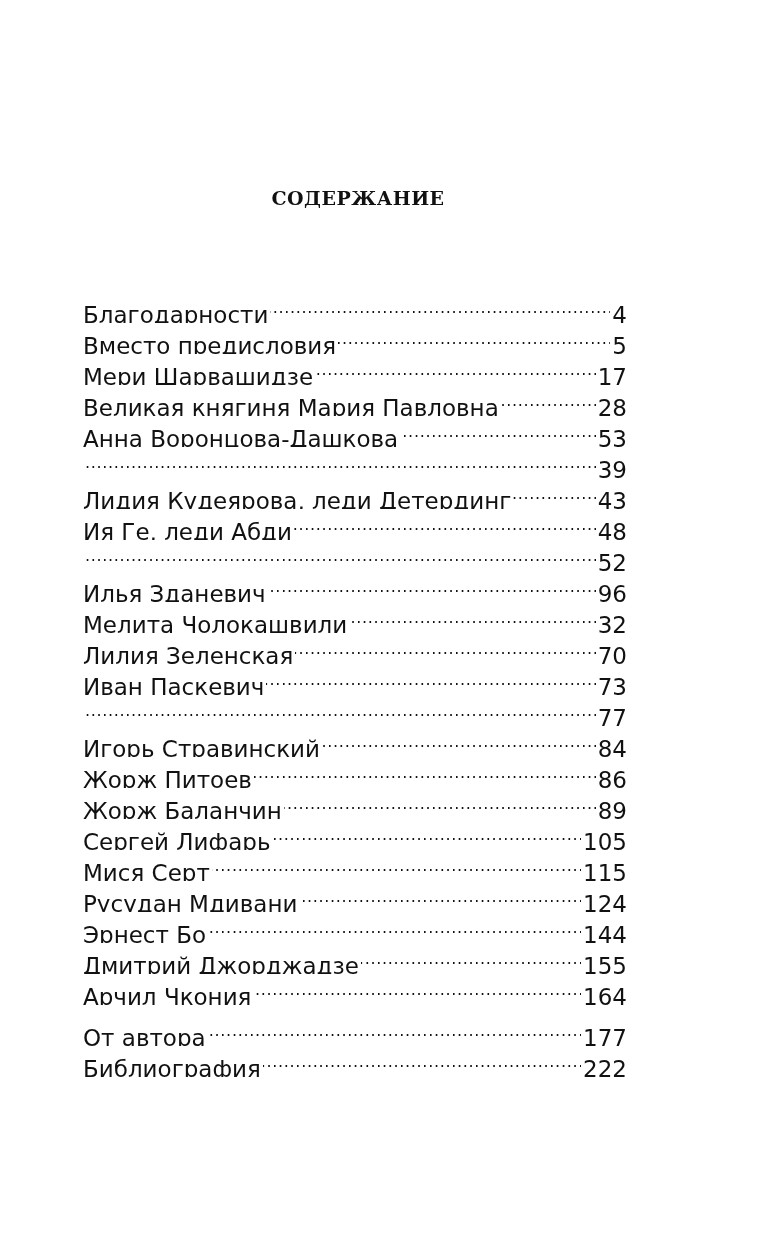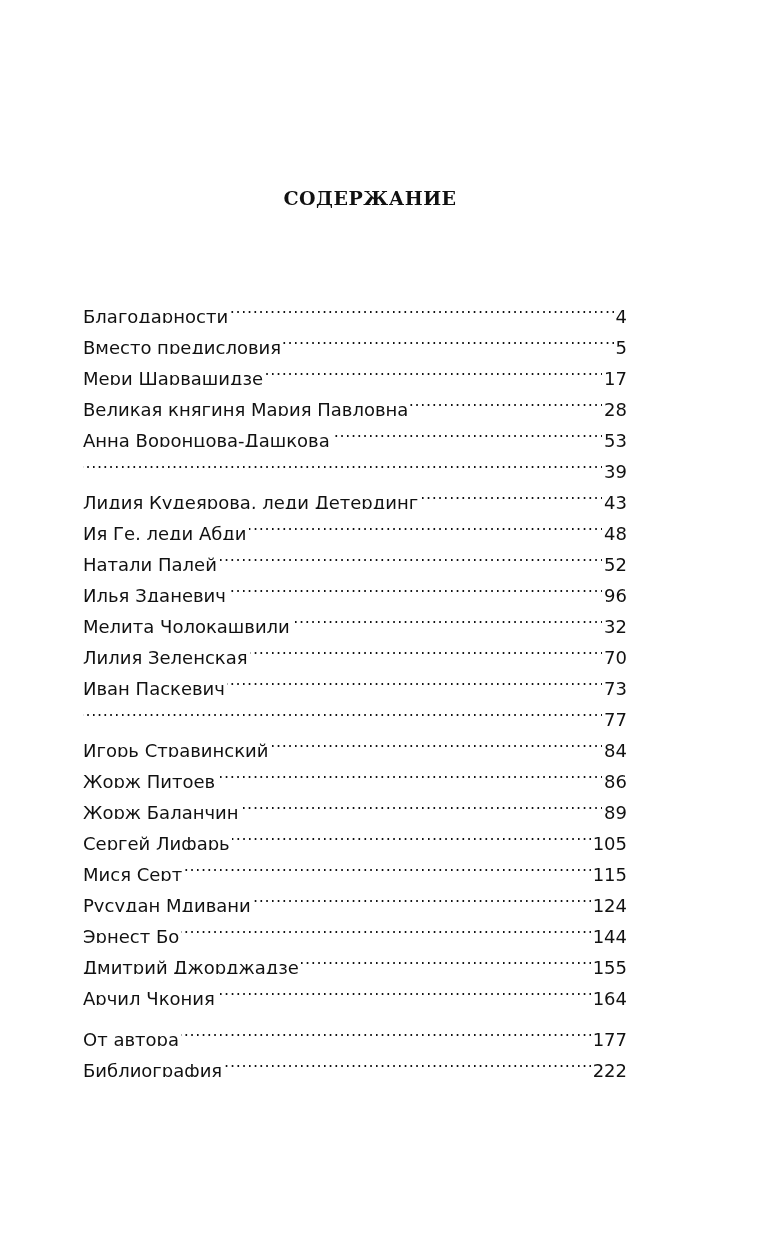--- a/index.html
+++ b/index.html
@@ -11,40 +11,40 @@
       width: 768px;
       height: 1241px;
       position: relative;
       overflow: hidden;
       font-family: "DejaVu Sans", sans-serif;
       color: #111111;
     }
     .title {
       position: absolute;
       top: 187px;
-      left: 12px;
+      left: 0;
       width: 716px;
       text-align: center;
       font-family: "DejaVu Serif", serif;
       font-weight: bold;
       font-size: 19px;
       letter-spacing: 0.5px;
     }
     .toc {
       position: absolute;
       top: 292px;
       left: 83px;
       width: 544px;
     }
     .row {
       display: flex;
       align-items: baseline;
       height: 31px;
       line-height: 31px;
-      font-size: 18px;
+      font-size: 23px;
       white-space: nowrap;
       overflow: hidden;
     }
     .row.gap-before {
       margin-top: 10px;
     }
     .entry-title {
       flex: 0 0 auto;
       padding-right: 2px;
     }
@@ -108,21 +108,20 @@
       <span class="entry-title">Лидия Кудеярова, леди Детердинг</span>
       <span class="leader"></span>
       <span class="page-num">43</span>
     </div>
   <div class="row">
       <span class="entry-title">Ия Ге, леди Абди</span>
       <span class="leader"></span>
       <span class="page-num">48</span>
     </div>
   <div class="row">
-      <span class="entry-title">Натали Палей</span>
       <span class="leader"></span>
       <span class="page-num">52</span>
     </div>
   <div class="row">
       <span class="entry-title">Илья Зданевич</span>
       <span class="leader"></span>
       <span class="page-num">96</span>
     </div>
   <div class="row">
       <span class="entry-title">Мелита Чолокашвили</span>

